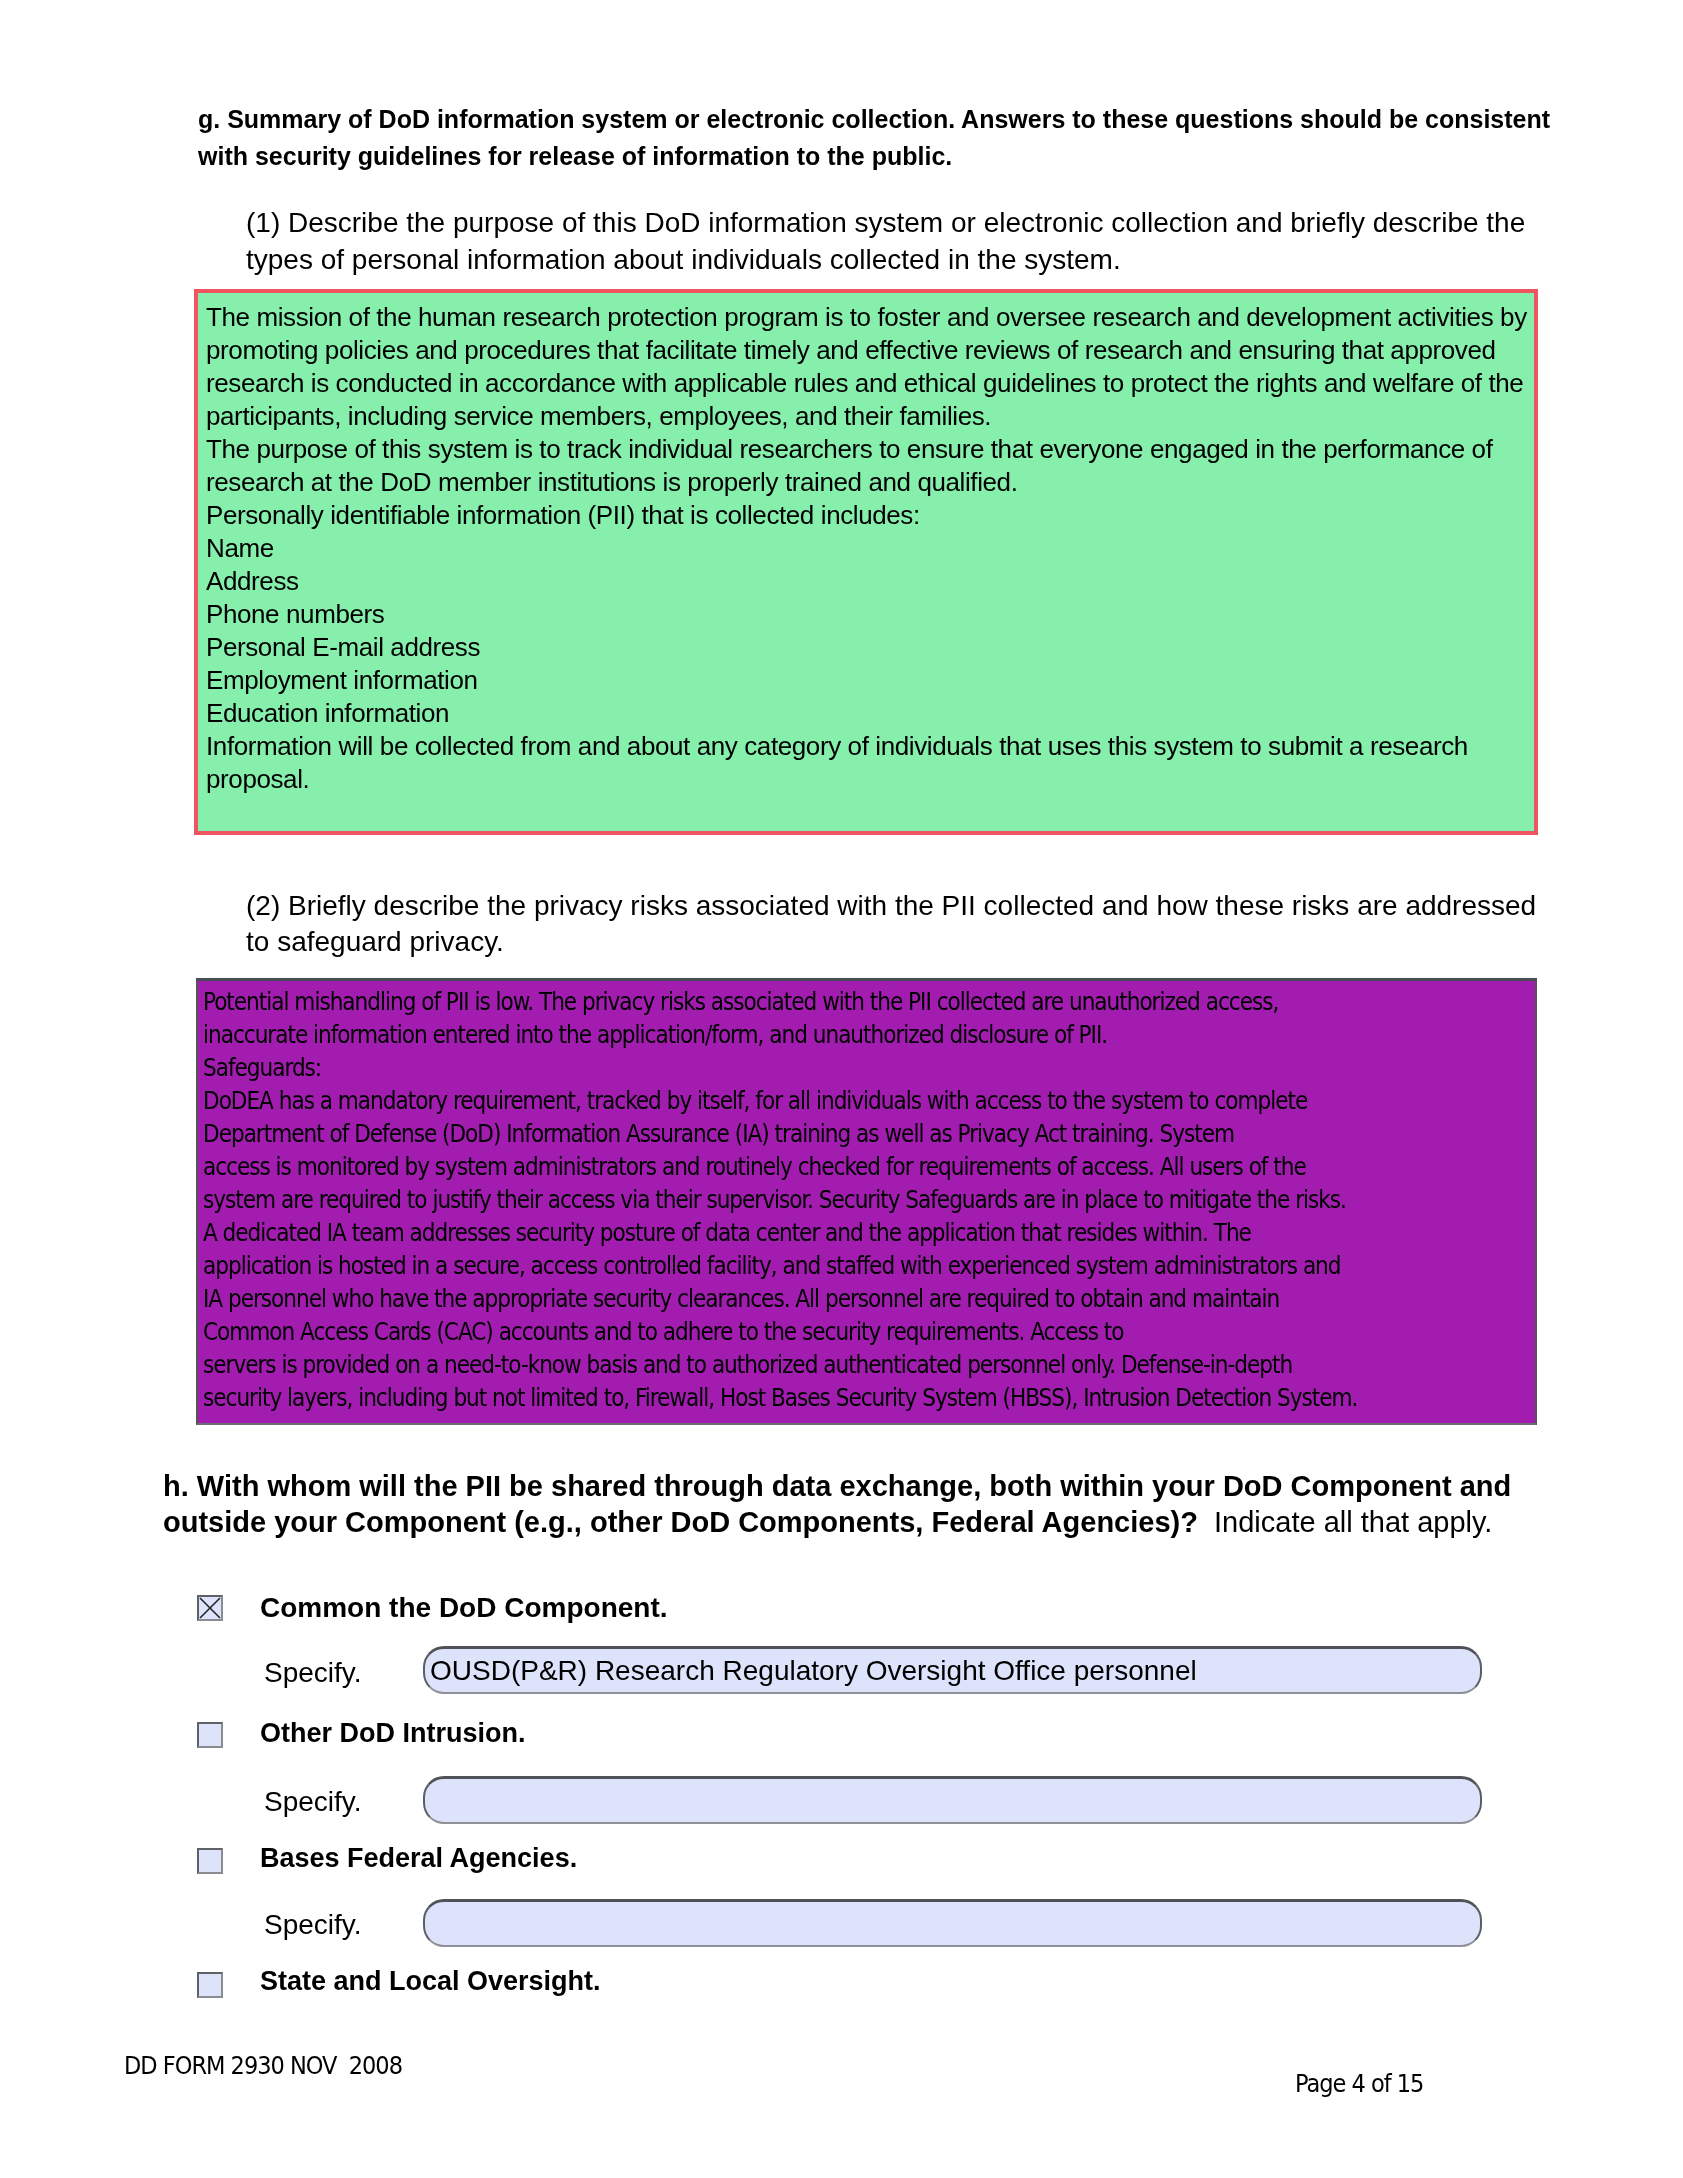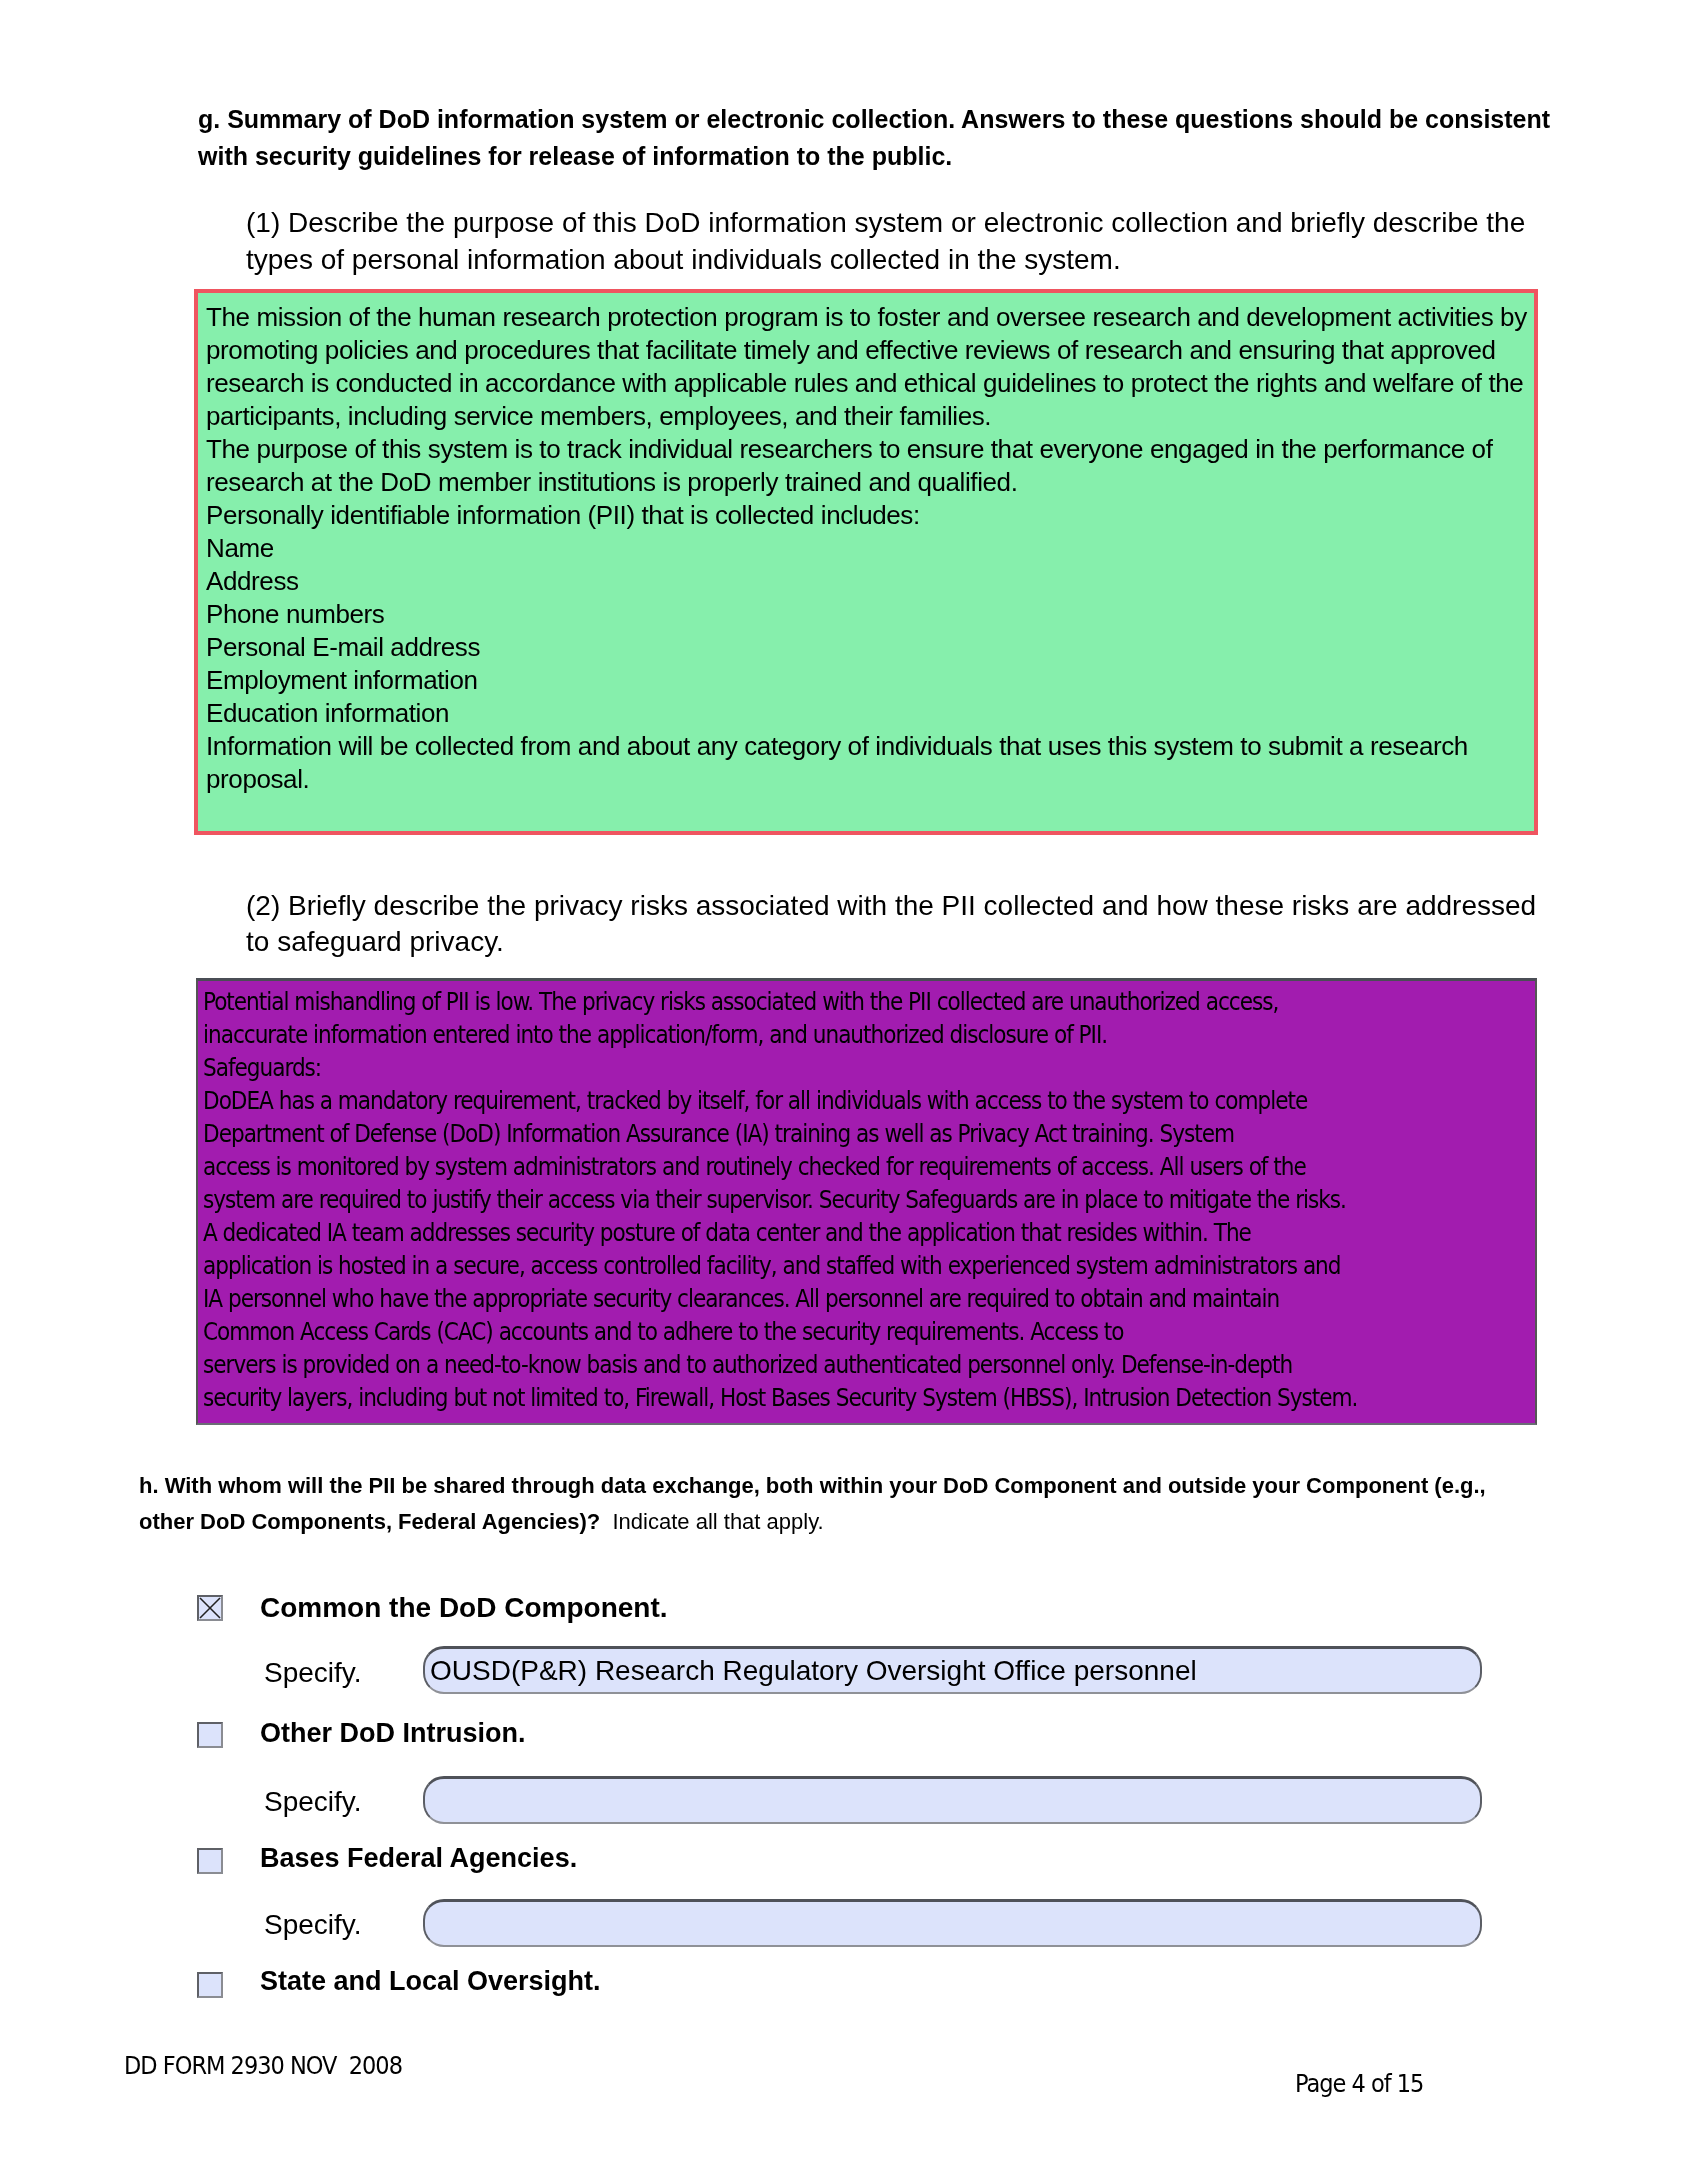--- a/index.html
+++ b/index.html
@@ -13,21 +13,21 @@
 
   .box1 { left: 194px; top: 289px; width: 1336px; height: 538px; border: 4px solid #ef5560; background: #86efac; box-sizing: content-box; }
   .box1 .text { position: absolute; left: 8px; top: 8px; right: 6px; font-size: 26px; line-height: 33px; letter-spacing: -0.4px; white-space: pre-line; }
 
   .q2 { left: 246px; top: 888px; width: 1307px; font-size: 28px; line-height: 36px; }
 
   .box2 { left: 196px; top: 978px; width: 1337px; height: 442px; background: #a21caf;
           border-top: 3px solid #4a4d55; border-left: 2px solid #555; border-right: 2px solid #555; border-bottom: 2px solid #6a6d75; }
   .box2 .text { position: absolute; left: 5px; top: 5px; right: 4px; font-size: 24px; line-height: 33px; letter-spacing: -1px; white-space: pre-line; }
 
-  .heading-h { left: 139px; top: 1468px; width: 1406px; font-size: 22px; font-weight: bold; line-height: 36px; }
+  .heading-h { left: 163px; top: 1468px; width: 1406px; font-size: 29px; font-weight: bold; line-height: 36px; }
   .heading-h .normal { font-weight: normal; }
 
   .cb { width: 26px; height: 26px; background: #dce3fb; border: 2px solid #5e6066; border-right-color: #8a8c92; border-bottom-color: #8a8c92; box-sizing: border-box; }
   .cb svg { display: block; }
   .cb-label { font-size: 28px; font-weight: bold; line-height: 32px; }
   .specify { font-size: 28px; line-height: 32px; }
   .field { left: 423px; width: 1059px; height: 48px; background: #dce3fb; border-top: 3px solid #4f5259; border-left: 2px solid #5b5e65; border-right: 2px solid #5b5e65; border-bottom: 2px solid #8f9197; box-sizing: border-box; border-radius: 21px; }
   .field .val { position: absolute; left: 5px; top: 5px; font-size: 28px; line-height: 34px; white-space: nowrap; }
 
   .footer-left { left: 124px; top: 2051px; font-size: 25px; letter-spacing: -1px; }

